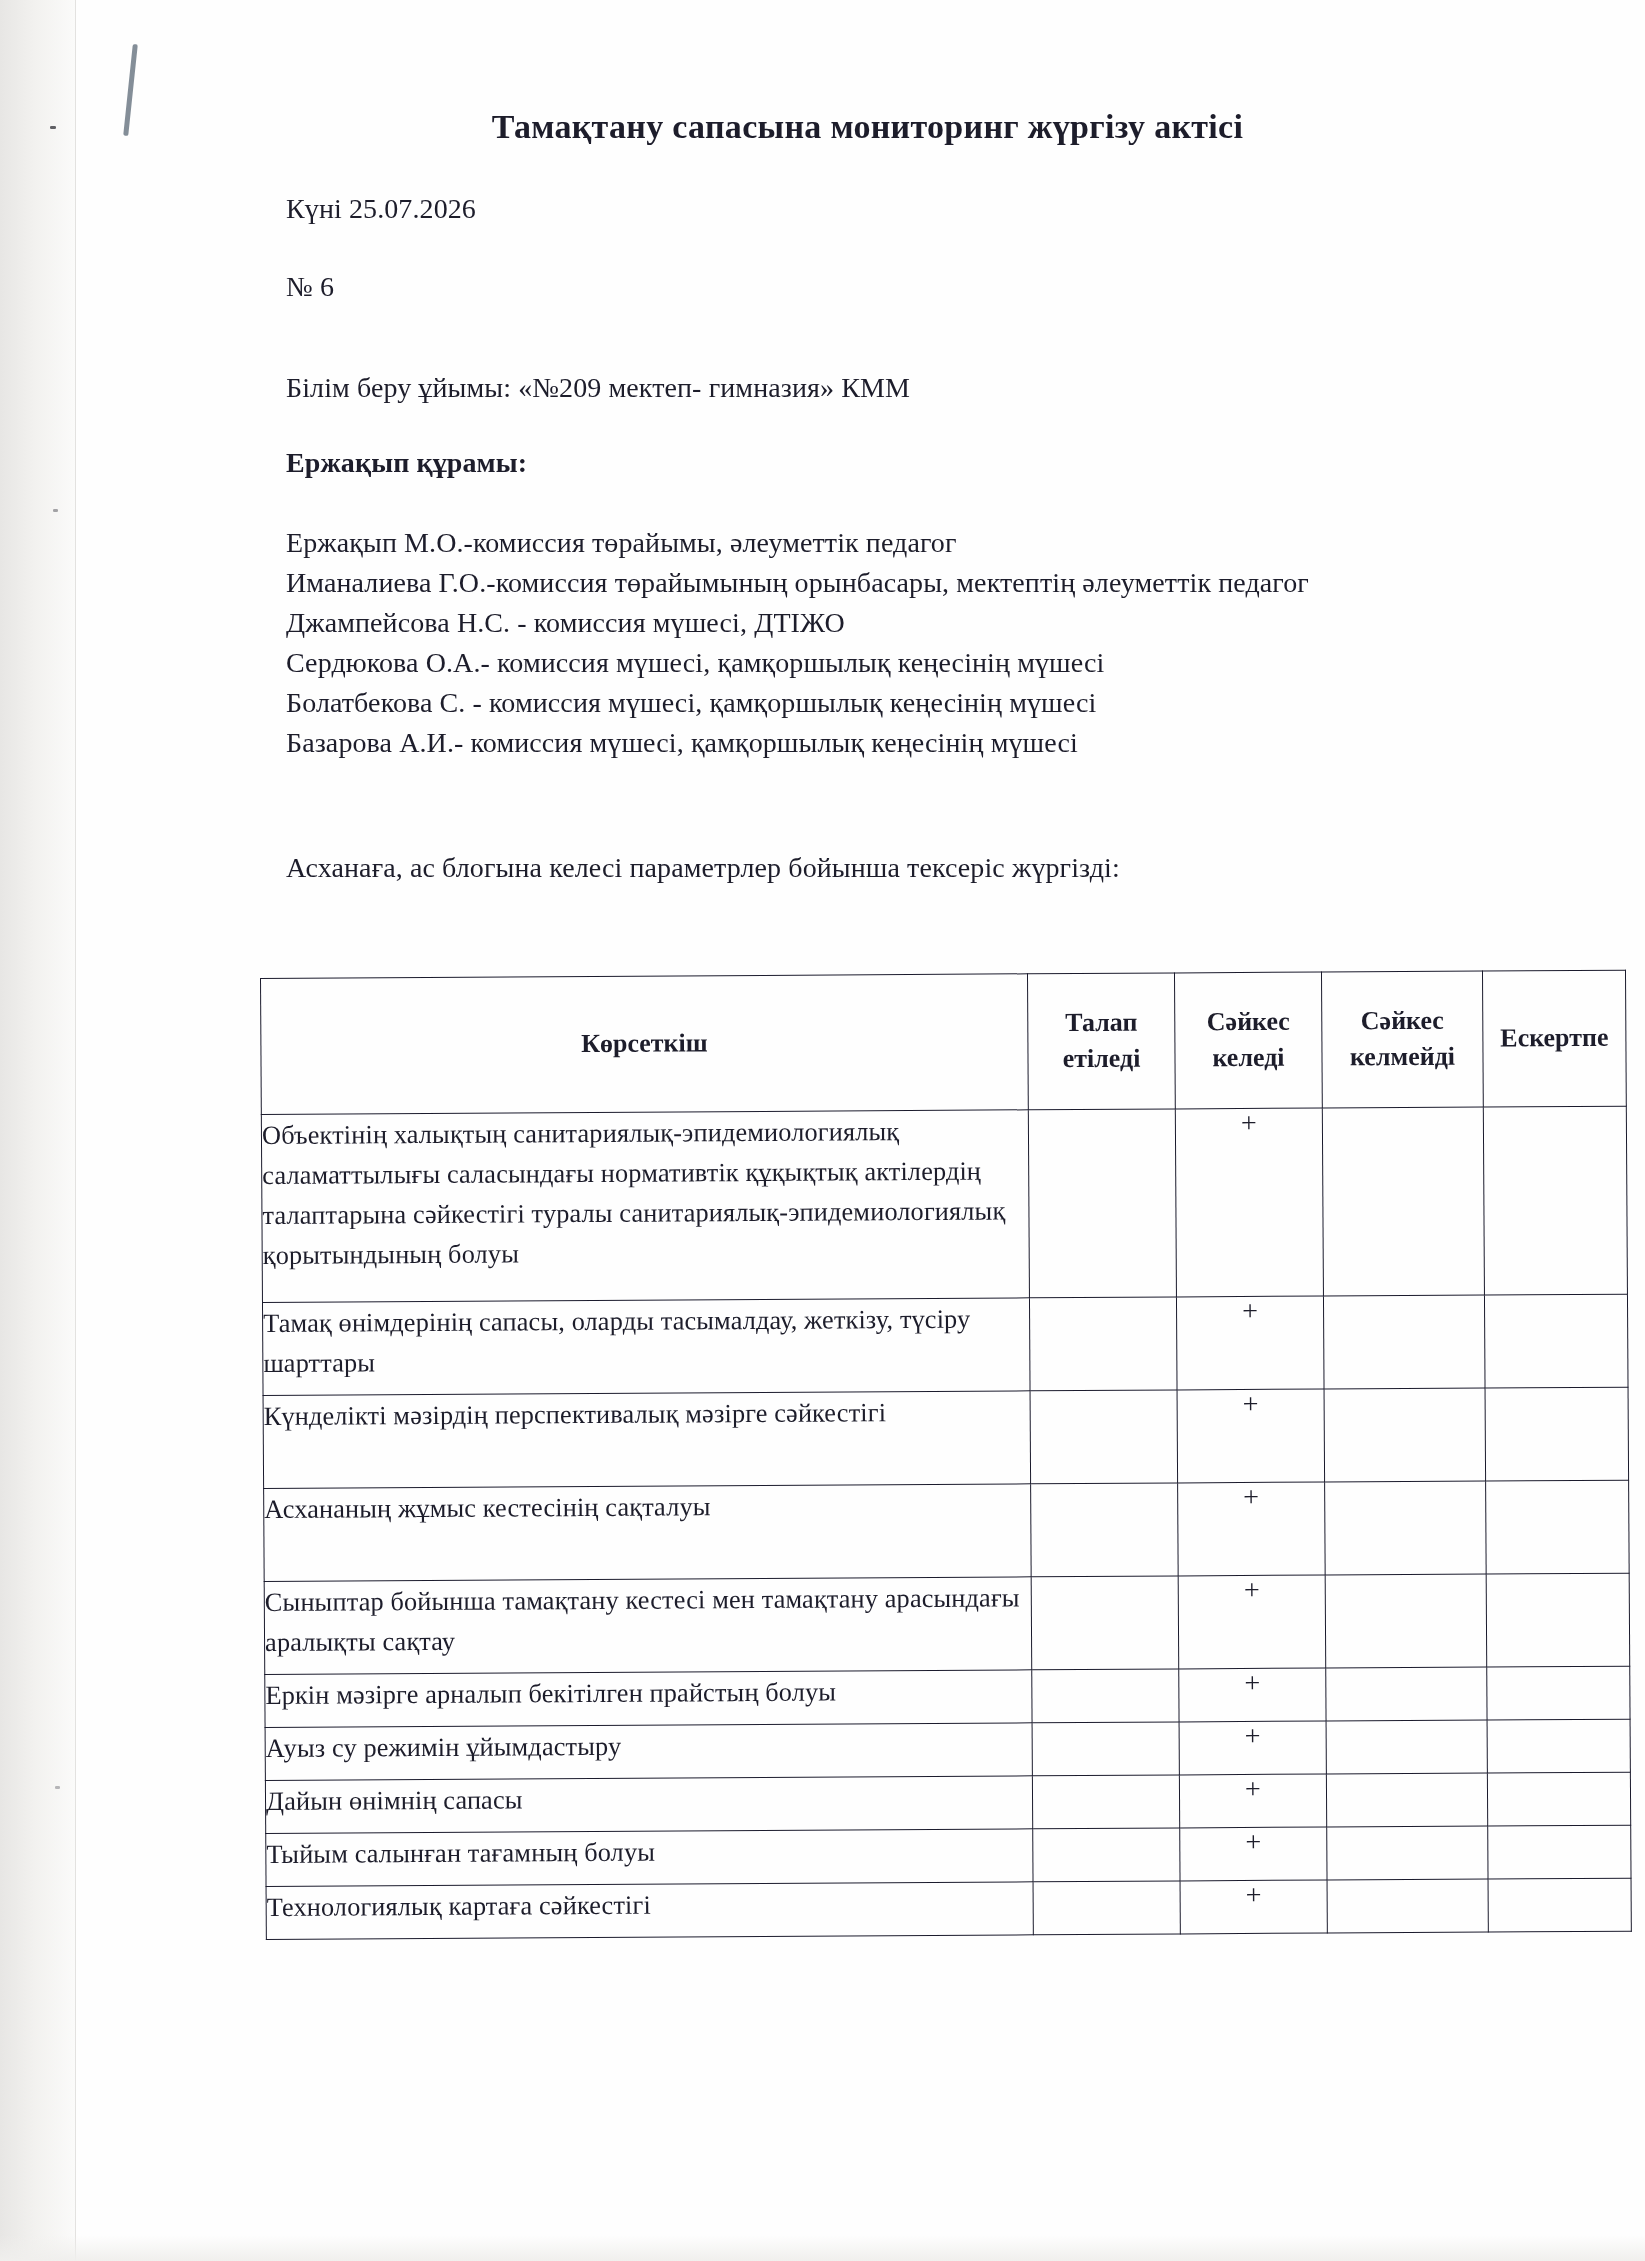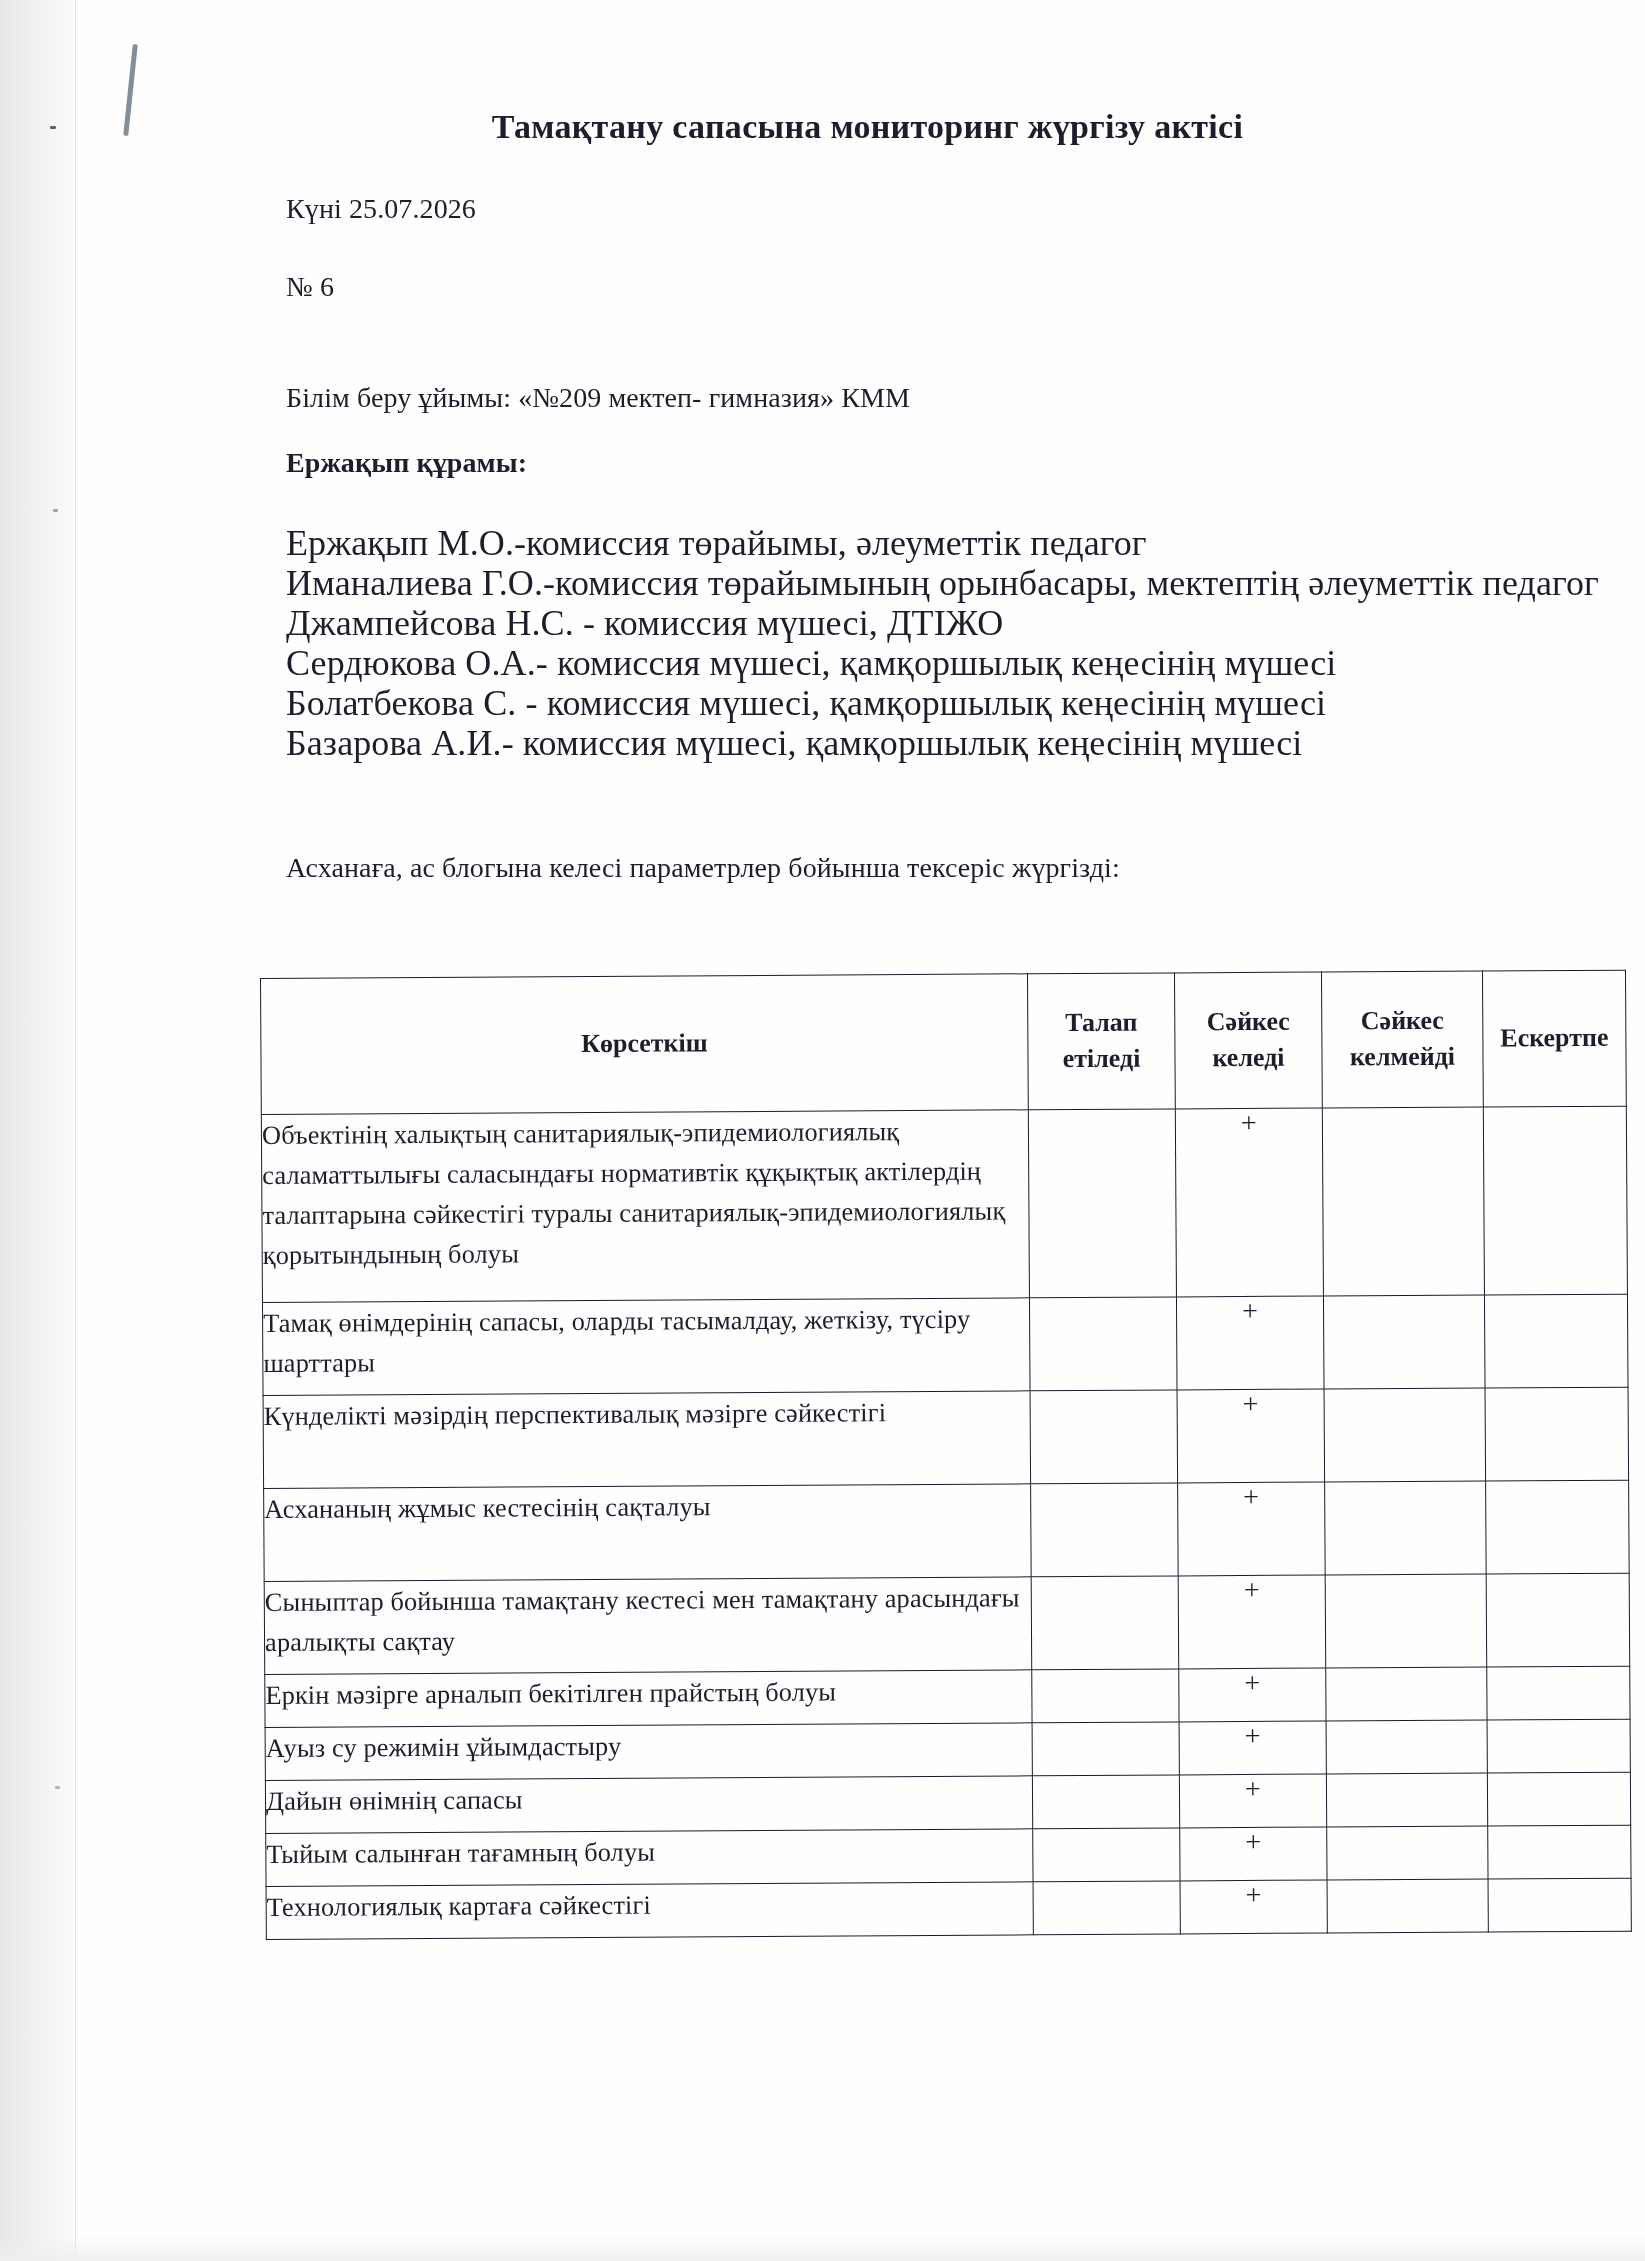--- a/index.html
+++ b/index.html
@@ -96,31 +96,31 @@
   .line {
     position: absolute;
     font-size: 28px;
     letter-spacing: 0.1px;
     white-space: nowrap;
   }
   .line.bold { font-weight: bold; }
 
   .date-line   { left: 286px; top: 193px; }
   .number-line { left: 286px; top: 271px; }
-  .org-line    { left: 286px; top: 382px; }
+  .org-line    { left: 286px; top: 372px; }
   .commission-heading { left: 286px; top: 447px; }
 
   .members {
     position: absolute;
     left: 286px;
     top: 523px;
     width: 1289px;
   }
   .member-row {
-    font-size: 36px;
+    font-size: 28px;
     line-height: 40px;
     white-space: nowrap;
     letter-spacing: 0.1px;
   }
 
   .intro-line { left: 286px; top: 852px; }
 
   
   .check-table {
     position: absolute;

